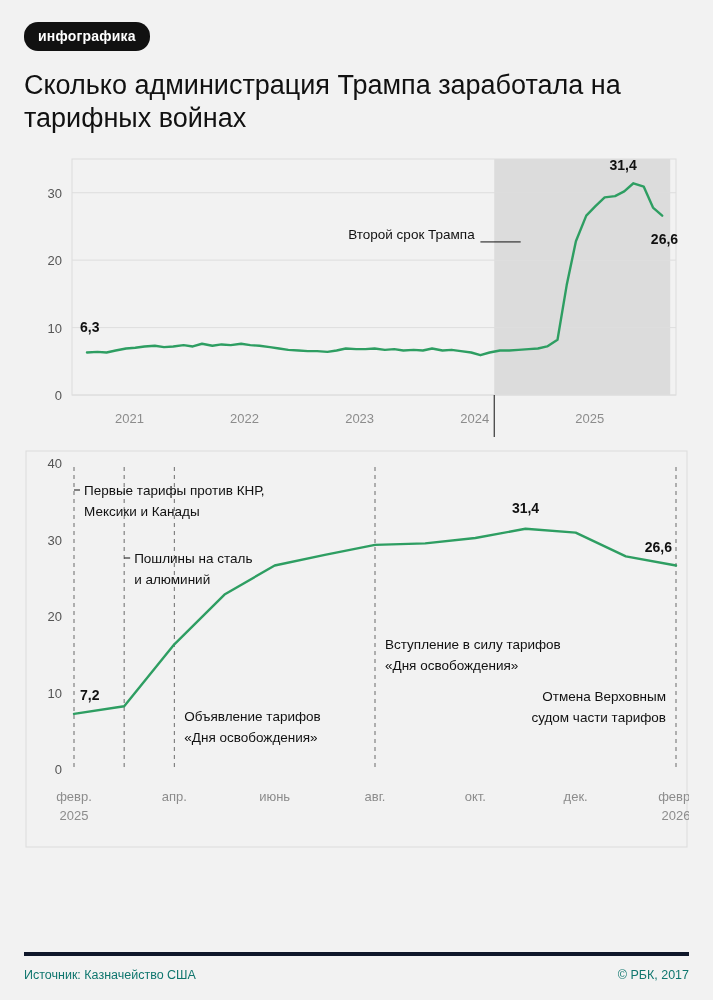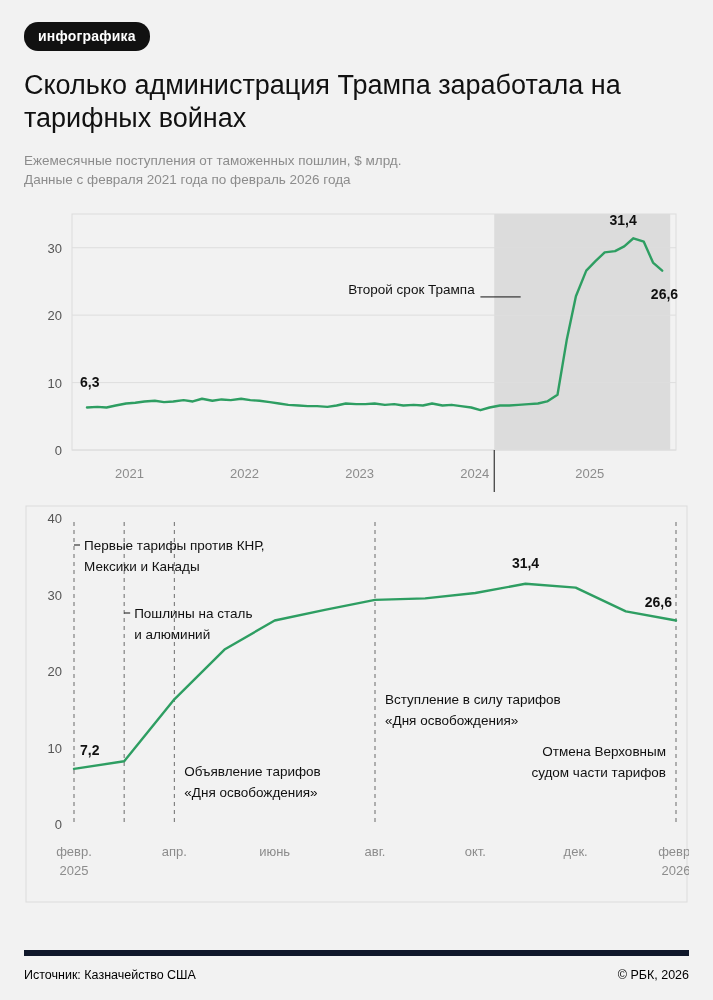--- a/index.html
+++ b/index.html
@@ -46,50 +46,46 @@
   .chart-wrap {
     position: relative;
     margin-top: 12px;
   }
   svg { display: block; }
   .footer {
     position: absolute;
     left: 24px;
     right: 24px;
     bottom: 18px;
-    border-top: 6px solid #0f172a;
+    border-top: 4px solid #0f172a;
     padding-top: 12px;
     display: flex;
     justify-content: space-between;
     font-size: 12.5px;
-    color: #000000;
+    color: #0f766e;
   }
   .axis-text { font-family: "Liberation Sans", sans-serif; font-size: 13px; fill: #8c8c8c; }
   .axis-text-dark { font-family: "Liberation Sans", sans-serif; font-size: 13px; fill: #555555; }
   .val-label { font-family: "Liberation Sans", sans-serif; font-size: 14px; font-weight: bold; fill: #111111; }
   .ann-text { font-family: "Liberation Sans", sans-serif; font-size: 13.5px; fill: #111111; }
   .grid-line { stroke: #dedede; stroke-width: 1; }
   .series-line { fill: none; stroke: #2e9e62; stroke-width: 2.4; stroke-linejoin: round; stroke-linecap: round; }
   .dash { stroke: #6b6b6b; stroke-width: 1; stroke-dasharray: 4 4; }
   .lead { stroke: #111111; stroke-width: 1; }
   .panel-border { fill: none; stroke: #dcdcdc; stroke-width: 1; }
 </style>
 </head>
 <body>
 
 <div class="page">
 
   <div class="badge">инфографика</div>
 
   <div class="title">Сколько администрация Трампа заработала на тарифных войнах</div>
 
-  <div class="subtitle">
-    <div>Ежемесячные поступления от таможенных пошлин, $ млрд.</div>
-    <div>Данные с февраля 2021 года по февраль 2026 года</div>
-  </div>
 
   <div class="chart-wrap">
     <svg id="top-chart-svg" width="665" height="290" viewBox="0 0 665 290">
         <rect x="48" y="12" width="604" height="236" fill="#f2f2f2" class="panel-border"></rect>
         <rect x="470.2247619047441" y="12" width="176.02285714288018" height="236" fill="#dcdcdc"></rect>
         <line x1="48" y1="248" x2="652" y2="248" class="grid-line"></line>
         <text x="38" y="253" class="axis-text-dark" text-anchor="end">0</text>
         <line x1="48" y1="180.57142857142856" x2="652" y2="180.57142857142856" class="grid-line"></line>
         <text x="38" y="185.57142857142856" class="axis-text-dark" text-anchor="end">10</text>
         <line x1="48" y1="113.14285714285714" x2="652" y2="113.14285714285714" class="grid-line"></line>
@@ -148,16 +144,16 @@
         <text x="160.33333333333331" y="293" class="ann-text" text-anchor="start">«Дня освобождения»</text>
         <text x="361" y="200" class="ann-text" text-anchor="start">Вступление в силу тарифов</text>
         <text x="361" y="221" class="ann-text" text-anchor="start">«Дня освобождения»</text>
         <text x="642" y="252" class="ann-text" text-anchor="end">Отмена Верховным</text>
         <text x="642" y="273" class="ann-text" text-anchor="end">судом части тарифов</text>
       </svg>
   </div>
 
   <div class="footer">
     <div>Источник: Казначейство США</div>
-    <div>© РБК, 2026</div>
+    <div>© РБК, 2017</div>
   </div>
 
 </div>
 
 </body></html>

